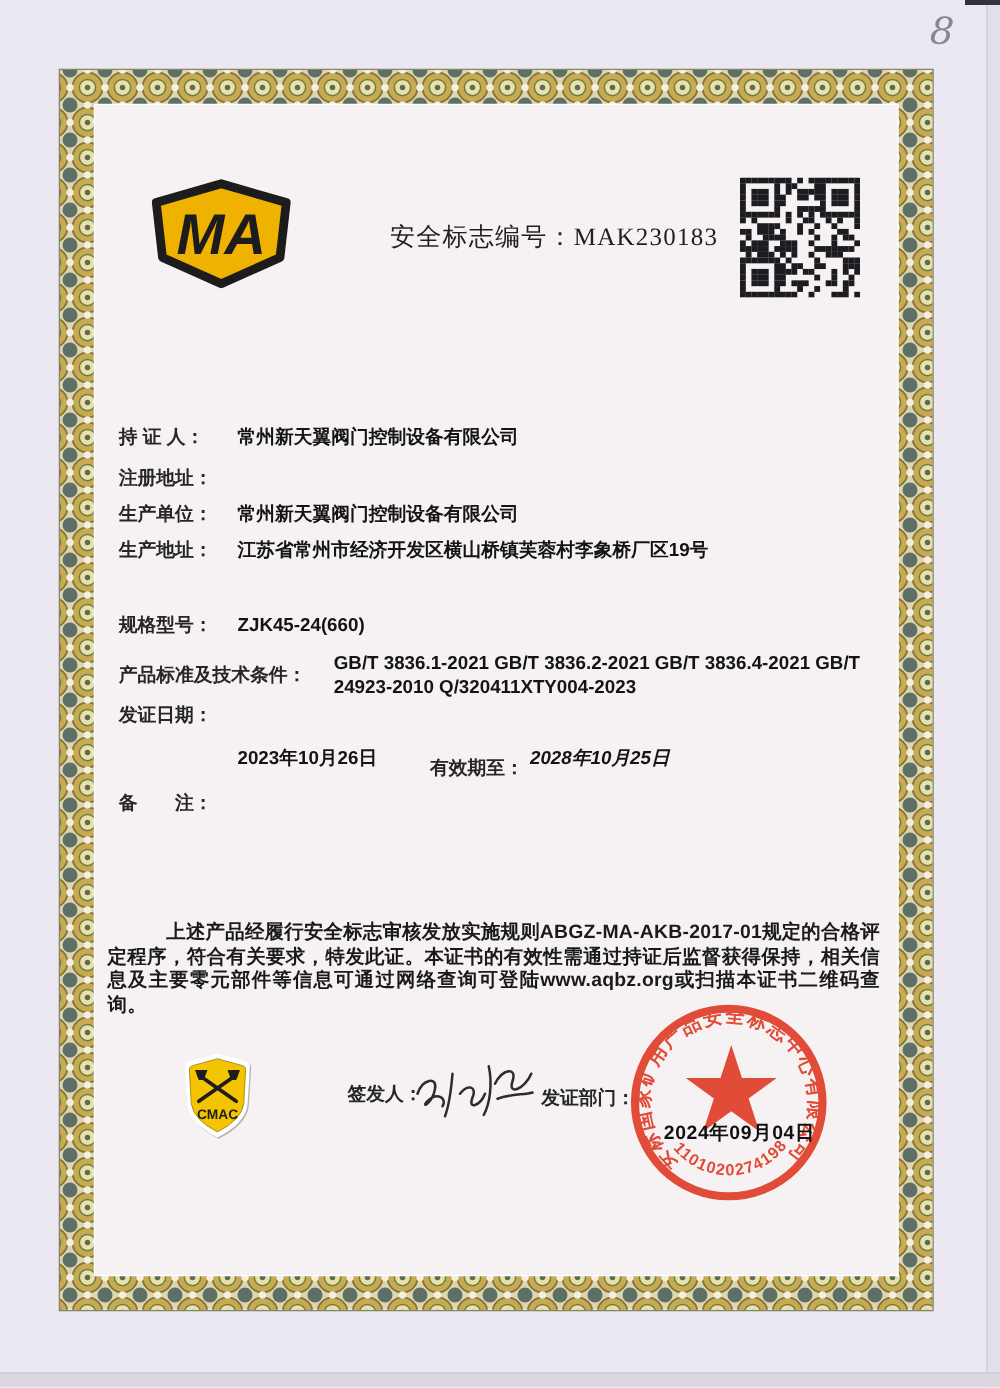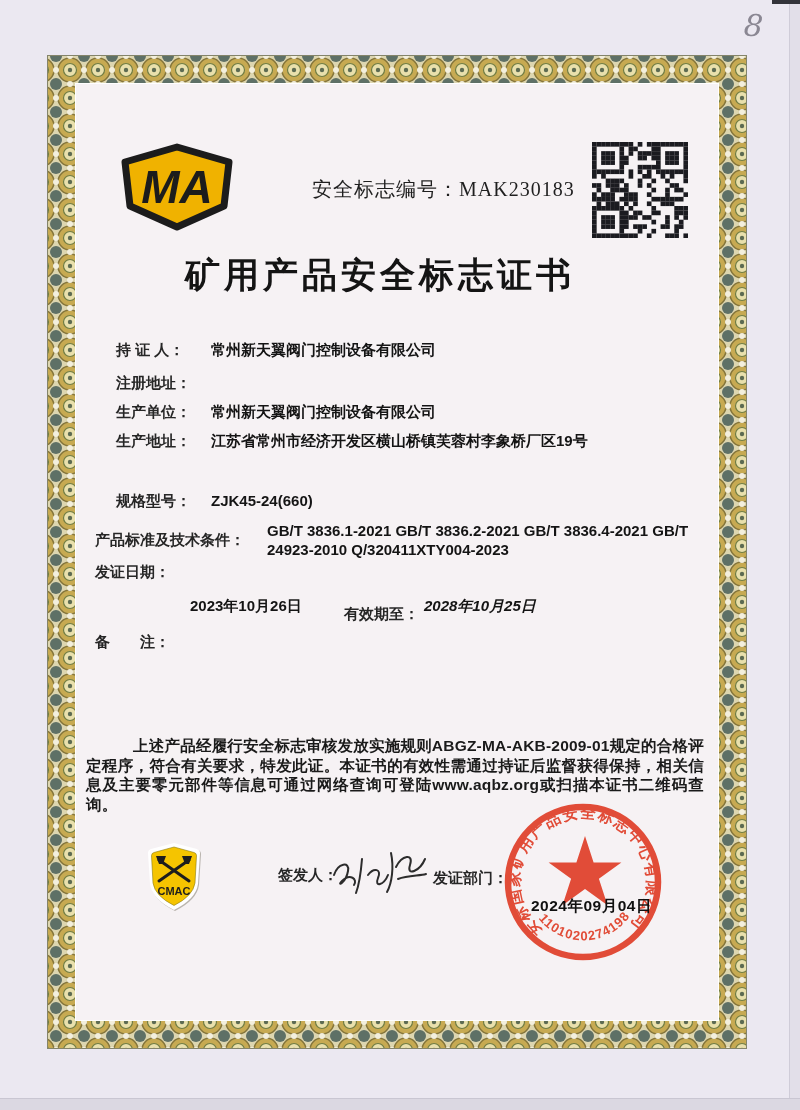--- a/index.html
+++ b/index.html
@@ -5,21 +5,21 @@
   html,body{margin:0;padding:0;}
   body{font-family:"Liberation Sans","DejaVu Sans",sans-serif;}
   .page{position:relative;width:800px;height:1110px;background:#ebe8f1;overflow:hidden;}
   .inner{position:absolute;left:76px;top:84px;width:642px;height:936px;background:#f6f2f4;}
   .abs{position:absolute;}
   .serifline{font-family:"Liberation Serif","DejaVu Serif",serif;font-size:20px;color:#1f1f1f;letter-spacing:1px;}
   .title{font-size:35px;font-weight:bold;color:#141414;letter-spacing:4px;text-align:center;}
   .lab{font-weight:bold;color:#262626;font-size:15px;white-space:nowrap;}
   .val{font-weight:bold;color:#141414;font-size:15px;}
   .row{position:absolute;left:95px;width:626px;display:flex;line-height:20px;}
-  .row .lab{width:95px;flex:none;margin-left:21px;}
+  .row .lab{width:95px;flex:none;}
   .row .val{flex:1;}
   .statement{font-size:15.5px;font-weight:bold;color:#1a1a1a;line-height:19.5px;text-align:justify;text-indent:47px;letter-spacing:0.2px;}
   .sig-label{font-weight:bold;font-size:15px;color:#262626;}
   .seal-date{font-weight:bold;font-size:15.5px;color:#101010;letter-spacing:0.5px;}
   .hand8{font-family:"DejaVu Serif","Liberation Serif",serif;font-style:italic;font-size:30px;color:#8a8793;transform:rotate(4deg);}
   .scan-right-band{position:absolute;left:789px;top:0;width:11px;height:1110px;background:#e2dfe9;border-left:1px solid #cfccd8;}
   .scan-top-dark{position:absolute;left:772px;top:0;width:28px;height:4px;background:#33333a;}
   .scan-bottom{position:absolute;left:0;top:1098px;width:800px;height:12px;background:#dbd8e2;border-top:1px solid #c9c6d2;}
   svg{display:block;}
 </style>
@@ -309,21 +309,20 @@
         <rect x="8" y="20" width="1.02" height="1.02"></rect>
         <rect x="9" y="20" width="1.02" height="1.02"></rect>
         <rect x="12" y="20" width="1.02" height="1.02"></rect>
         <rect x="16" y="20" width="1.02" height="1.02"></rect>
         <rect x="17" y="20" width="1.02" height="1.02"></rect>
         <rect x="18" y="20" width="1.02" height="1.02"></rect>
         <rect x="20" y="20" width="1.02" height="1.02"></rect>
       </g>
   </svg>
 
-  <div class="abs title" style="left:60px;top:252px;width:640px;">矿用产品安全标志证书</div>
 
   <div class="row" style="top:340px">
       <span class="lab">持 证 人：</span>
       <span class="val">常州新天翼阀门控制设备有限公司</span>
     </div>
   <div class="row" style="top:373px">
       <span class="lab">注册地址：</span>
     </div>
   <div class="row" style="top:402px">
       <span class="lab">生产单位：</span>
@@ -342,21 +341,21 @@
   <div class="abs val" style="left:267px;top:521px;width:436px;line-height:19px;">GB/T 3836.1-2021 GB/T 3836.2-2021 GB/T 3836.4-2021 GB/T 24923-2010 Q/320411XTY004-2023</div>
 
 
   <div class="abs lab" style="left:95px;top:563px;">发证日期：</div>
   <div class="abs val" style="left:190px;top:597px;">2023年10月26日</div>
   <div class="abs lab" style="left:344px;top:567px;margin-top:38px;">有效期至：</div>
   <div class="abs val" style="left:424px;top:597px;font-style:italic;">2028年10月25日</div>
 
   <div class="abs lab" style="left:95px;top:633px;">备　　注：</div>
 
-  <div class="abs statement" style="left:86px;top:736px;width:618px;">上述产品经履行安全标志审核发放实施规则ABGZ-MA-AKB-2009-01规定的合格评定程序，符合有关要求，特发此证。本证书的有效性需通过持证后监督获得保持，相关信息及主要零元部件等信息可通过网络查询可登陆www.aqbz.org或扫描本证书二维码查询。</div>
+  <div class="abs statement" style="left:86px;top:736px;width:618px;">上述产品经履行安全标志审核发放实施规则ABGZ-MA-AKB-2017-01规定的合格评定程序，符合有关要求，特发此证。本证书的有效性需通过持证后监督获得保持，相关信息及主要零元部件等信息可通过网络查询可登陆www.aqbz.org或扫描本证书二维码查询。</div>
 
   <svg class="abs" style="left:146px;top:843px" width="58" height="70" viewBox="0 0 58 70">
     <path d="M29 1 L52 7 Q55 8 55 11 L53 42 Q51 57 29 68 Q7 57 5 42 L3 11 Q3 8 6 7 Z" fill="#b9b4ae"></path>
     <path d="M28 0 L51 6 Q54 7 54 10 L52 41 Q50 56 28 67 Q6 56 4 41 L2 10 Q2 7 5 6 Z" fill="#ffffff"></path>
     <path d="M28 4 L48 9.5 Q50.5 10.2 50.5 12.5 L49 40 Q47 53 28 62.5 Q9 53 7 40 L5.5 12.5 Q5.5 10.2 8 9.5 Z" fill="#f5c400" stroke="#8a7a10" stroke-width="0.6"></path>
     <g stroke="#1d1d1d" stroke-width="3" stroke-linecap="round">
       <line x1="13" y1="17" x2="43" y2="38"></line>
       <line x1="43" y1="17" x2="13" y2="38"></line>
     </g>
     <path d="M10 13 L20 13 L17 21 L13 21 Z" fill="#1d1d1d"></path>

